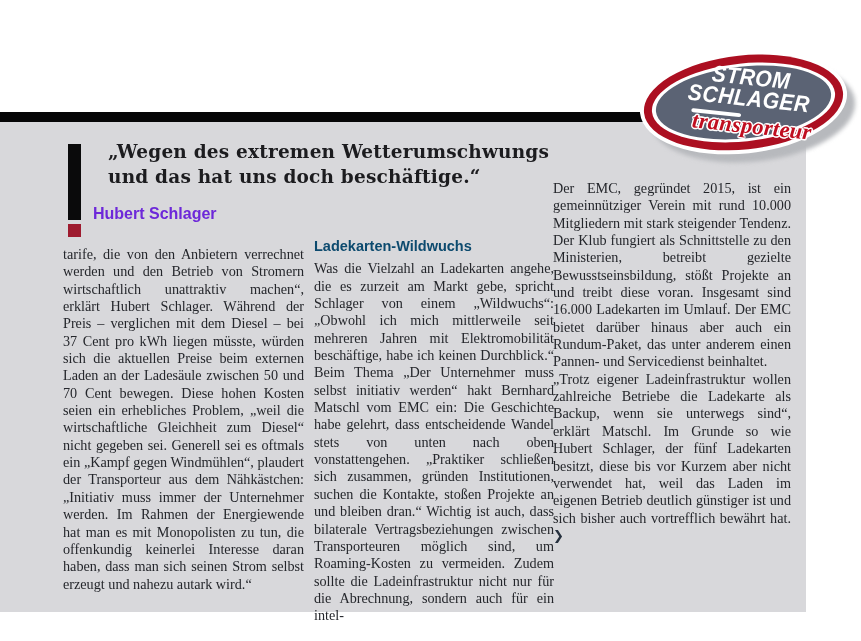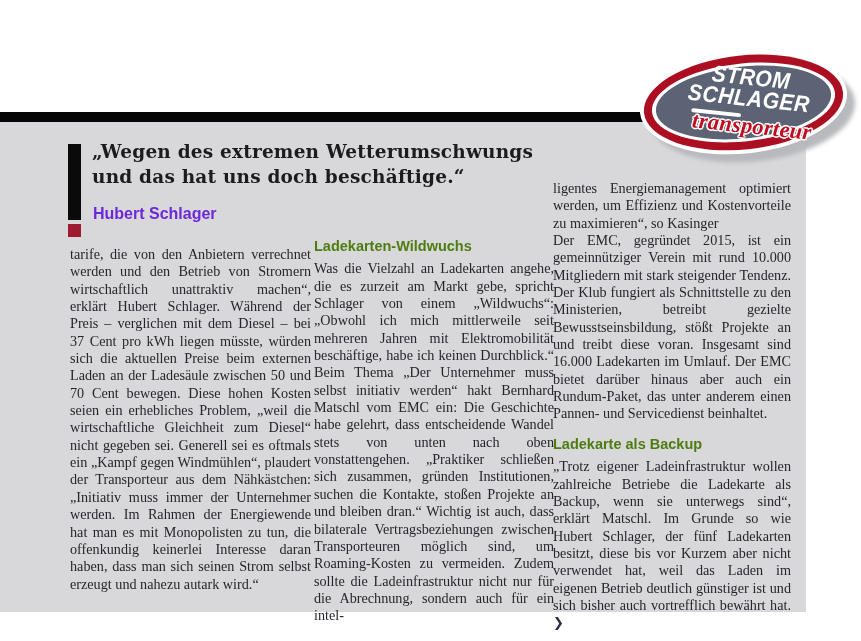--- a/index.html
+++ b/index.html
@@ -6,35 +6,35 @@
   body{width:861px;height:641px;position:relative;overflow:hidden;
        font-family:"Liberation Serif",serif;}
 
   
   .black-bar{position:absolute;left:0;top:112px;width:652px;height:10px;background:#060607;z-index:1;}
   .gray-area{position:absolute;left:0;top:122px;width:806px;height:490px;background:#d8d8db;z-index:0;}
 
   
   .quote-bar{position:absolute;left:68px;top:144px;width:13px;height:76px;background:#0a0a0b;z-index:2;}
   .quote-square{position:absolute;left:68px;top:224px;width:13px;height:13px;background:#9e1b2f;z-index:2;}
-  .quote-text{position:absolute;left:92px;top:140px;width:470px;z-index:2;
+  .quote-text{position:absolute;left:108px;top:140px;width:470px;z-index:2;
       font-family:"DejaVu Serif",serif;font-weight:700;font-size:18.5px;line-height:24.5px;
       color:#1c1c1f;letter-spacing:.2px;}
   .quote-attrib{position:absolute;left:93px;top:205px;z-index:2;
       font-family:"Liberation Sans",sans-serif;font-weight:700;font-size:16px;color:#6d28d9;}
 
   
   .col{position:absolute;z-index:2;font-size:14.2px;line-height:17.35px;color:#24262b;
        text-align:justify;hyphens:none;}
   .col p{margin:0;}
-  #col1{left:70px;top:246px;width:241px;}
+  #col1{left:63px;top:246px;width:241px;}
   #col2{left:314px;top:238px;width:240px;}
   #col3{left:553px;top:180px;width:238px;}
   .subhead{font-family:"Liberation Sans",sans-serif;font-weight:700;font-size:14.5px;
-       color:#4d7c0f;text-align:left;margin:0 0 5px 0;}
+       color:#0c4a6e;text-align:left;margin:0 0 5px 0;}
   .subhead2{margin-top:13px;}
   .endmark{font-family:"DejaVu Sans",sans-serif;font-weight:700;color:#27313f;font-size:13px;}
 
   
   .badge{position:absolute;left:640px;top:50px;width:216px;height:114px;z-index:3;
          transform:rotate(-6deg);}
   .b-shadow{position:absolute;left:9px;top:12px;width:206px;height:100px;border-radius:50%;
          background:#b7b9bd;filter:blur(2px);}
   .b-white{position:absolute;left:0;top:1px;width:208px;height:102px;border-radius:50%;background:#fff;}
   .b-red{position:absolute;left:4px;top:5px;width:200px;height:94px;border-radius:50%;background:#ac0f21;}
@@ -70,23 +70,21 @@
 <div class="col" id="col1">
   <p>tarife, die von den Anbietern verrechnet werden und den Betrieb von Stromern wirtschaftlich unattraktiv machen“, erklärt Hubert Schlager. Während der Preis – verglichen mit dem Diesel – bei 37 Cent pro kWh liegen müsste, würden sich die aktuellen Preise beim externen Laden an der Ladesäule zwischen 50 und 70 Cent bewegen. Diese hohen Kosten seien ein erhebliches Problem, „weil die wirtschaftliche Gleichheit zum Diesel“ nicht gegeben sei. Generell sei es oftmals ein „Kampf gegen Windmühlen“, plaudert der Transporteur aus dem Nähkästchen: „Initiativ muss immer der Unternehmer werden. Im Rahmen der Energiewende hat man es mit Monopolisten zu tun, die offenkundig keinerlei Interesse daran haben, dass man sich seinen Strom selbst erzeugt und nahezu autark wird.“</p>
 </div>
 
 <div class="col" id="col2">
   <h3 class="subhead">Ladekarten-Wildwuchs</h3>
   <p>Was die Vielzahl an Ladekarten angehe, die es zurzeit am Markt gebe, spricht Schlager von einem „Wildwuchs“: „Obwohl ich mich mittlerweile seit mehreren Jahren mit Elektromobilität beschäftige, habe ich keinen Durchblick.“ Beim Thema „Der Unternehmer muss selbst initiativ werden“ hakt Bernhard Matschl vom EMC ein: Die Geschichte habe gelehrt, dass entscheidende Wandel stets von unten nach oben vonstattengehen. „Praktiker schließen sich zusammen, gründen Institutionen, suchen die Kontakte, stoßen Projekte an und bleiben dran.“ Wichtig ist auch, dass bilaterale Vertragsbeziehungen zwischen Transporteuren möglich sind, um Roaming-Kosten zu vermeiden. Zudem sollte die Ladeinfrastruktur nicht nur für die Abrechnung, sondern auch für ein intel-</p>
 </div>
 
 <div class="col" id="col3">
-  <p>ligentes Energiemanagement optimiert werden, um Effizienz und Kostenvorteile zu maximieren“, so Kasinger</p>
   <p>Der EMC, gegründet 2015, ist ein gemeinnütziger Verein mit rund 10.000 Mitgliedern mit stark steigender Tendenz. Der Klub fungiert als Schnittstelle zu den Ministerien, betreibt gezielte Bewusstseinsbildung, stößt Projekte an und treibt diese voran. Insgesamt sind 16.000 Ladekarten im Umlauf. Der EMC bietet darüber hinaus aber auch ein Rundum-Paket, das unter anderem einen Pannen- und Servicedienst beinhaltet.</p>
-  <h3 class="subhead subhead2">Ladekarte als Backup</h3>
   <p><span>„Trotz eigener Ladeinfrastruktur wollen zahlreiche Betriebe die Ladekarte als Backup, wenn sie unterwegs sind“, erklärt Matschl. Im Grunde so wie Hubert Schlager, der fünf Ladekarten besitzt, diese bis vor Kurzem aber nicht verwendet hat, weil das Laden im eigenen Betrieb deutlich günstiger ist und sich bisher auch vortrefflich bewährt hat.</span>
     <span class="endmark">❯</span></p>
 </div>
 
 <div class="badge">
   <div class="b-shadow"></div>
   <div class="b-white"></div>
   <div class="b-red"></div>
   <div class="b-gap"></div>
   <div class="b-slate"></div>

